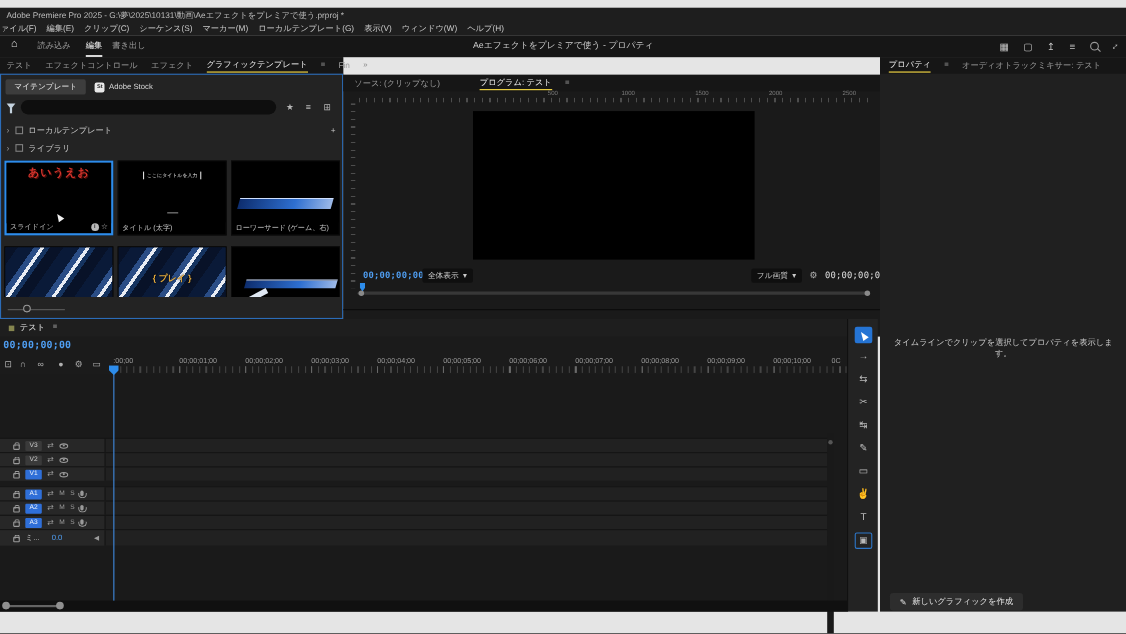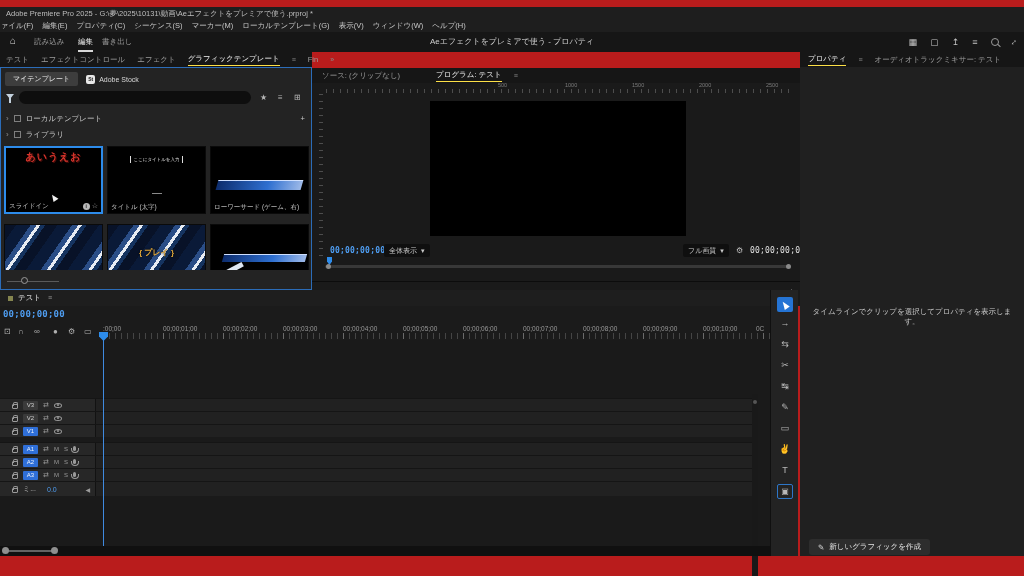--- a/index.html
+++ b/index.html
@@ -1,16 +1,16 @@
 <!DOCTYPE html>
 <html><head>
 <meta charset="utf-8">
 <style>
   html,body{margin:0;padding:0;background:#000;}
-  #app{position:relative;width:1024px;height:576px;background:#b91c1c;overflow:hidden;
+  #app{position:relative;width:1024px;height:576px;background:#e5e5e5;overflow:hidden;
        font-family:"Liberation Sans",sans-serif;color:#c9c9c9;
        -webkit-font-smoothing:antialiased;}
   .tc{font-family:"DejaVu Sans Mono",monospace;letter-spacing:.2px;}
 
   
   .tbar{position:absolute;left:0;top:7px;width:1024px;height:13px;background:#1e1e1e;
         font-size:7.5px;line-height:13px;color:#bdbdbd;padding-left:6px;box-sizing:border-box;white-space:nowrap;}
   .mbar{position:absolute;left:0;top:20px;width:1024px;height:12px;background:#1e1e1e;
         font-size:7.5px;line-height:12px;color:#c9c9c9;white-space:nowrap;}
   .mbar span{display:inline-block;margin-right:7px;}
@@ -172,21 +172,21 @@
 
 <div id="app">
 
   <div class="tbar">
     <span>Adobe Premiere Pro 2025 - G:\夢\2025\10131\動画\Aeエフェクトをプレミアで使う.prproj *</span>
   </div>
 
   <div class="mbar">
     <span>ファイル(F)</span>
     <span>編集(E)</span>
-    <span>プロパティ(C)</span>
+    <span>クリップ(C)</span>
     <span>シーケンス(S)</span>
     <span>マーカー(M)</span>
     <span>ローカルテンプレート(G)</span>
     <span>表示(V)</span>
     <span>ウィンドウ(W)</span>
     <span>ヘルプ(H)</span>
   </div>
 
   <div class="hbar">
     <span class="home">⌂</span>

